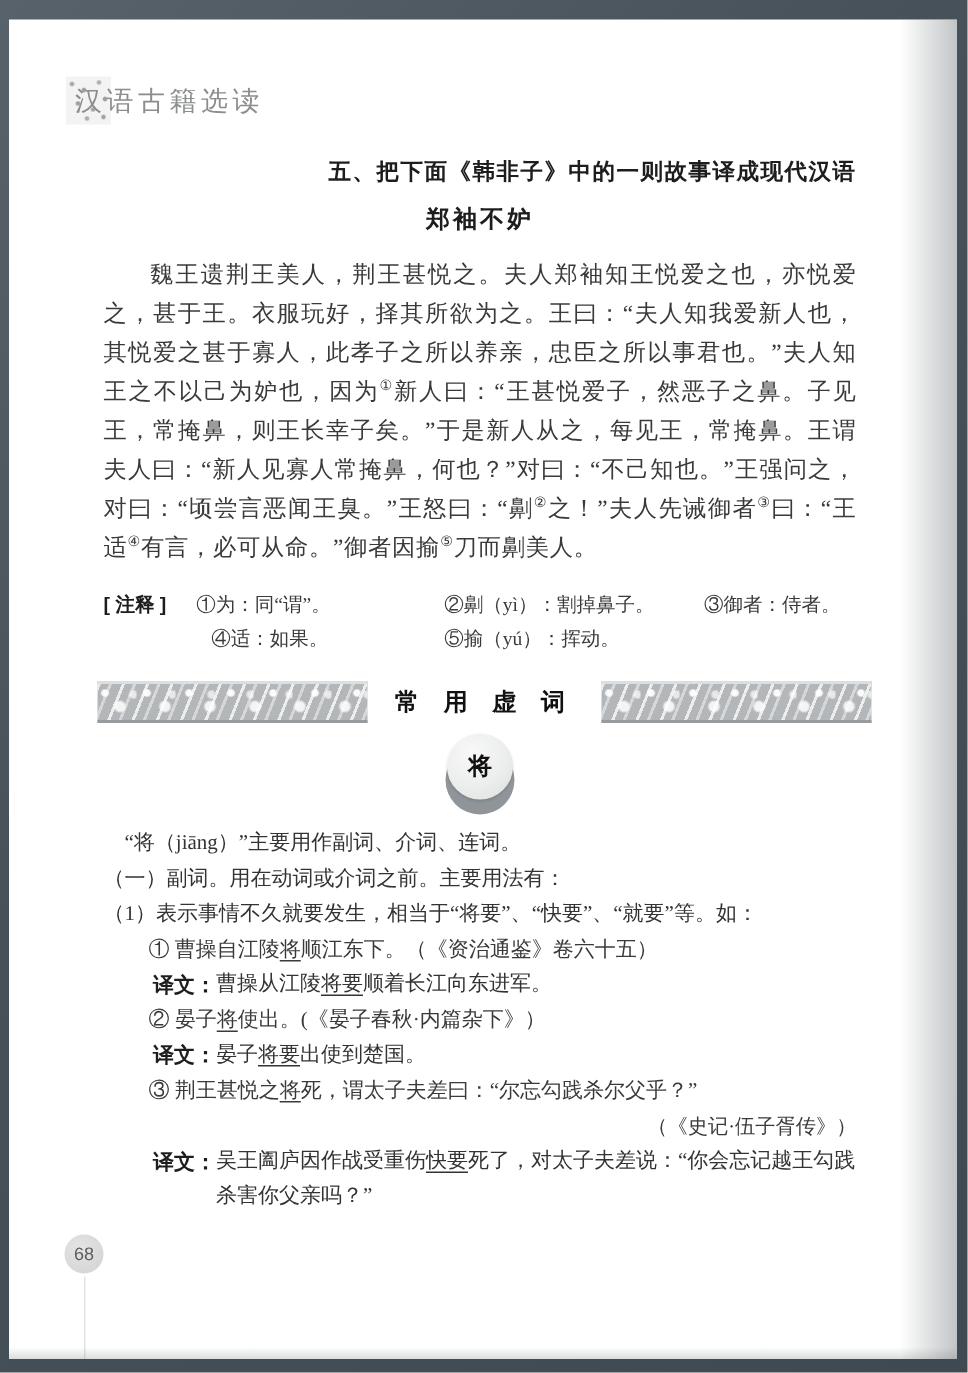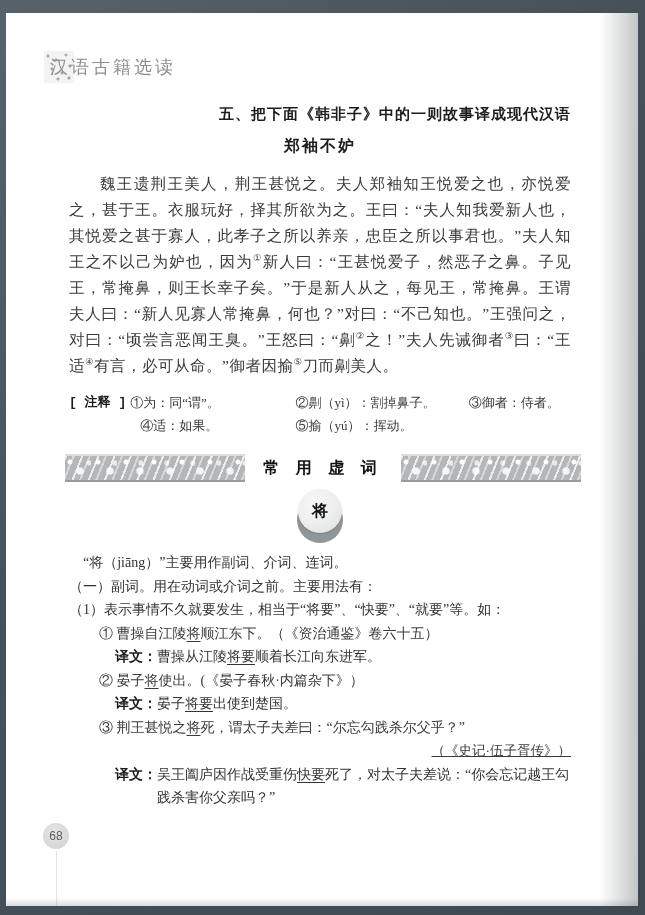--- a/index.html
+++ b/index.html
@@ -55,22 +55,22 @@
     font-size:16px;font-weight:bold;color:#1d1d1d;letter-spacing:2px;
   }
   .passage{
     margin:0 0 12px 0;font-size:15.5px;line-height:26px;letter-spacing:.5px;
     text-align:justify;text-indent:2em;color:#3a3a3a;
   }
   .seg-sup{font-size:9.5px;vertical-align:super;line-height:0;}
   .seg-u{text-decoration:underline;text-underline-offset:3px;text-decoration-thickness:1px;}
   .notes{display:flex;margin:0 0 16px 0;font-size:13px;line-height:23px;color:#3a3a3a;}
   .notes-label{
-    font-family:Liberation Mono, monospace;font-weight:bold;color:#1d1d1d;
-    white-space:nowrap;margin-right:4px;font-size:13px;
+    font-family:Liberation Sans, sans-serif;font-weight:bold;color:#1d1d1d;
+    white-space:nowrap;margin-right:20px;font-size:13px;
   }
   .notes-rows{flex:1;}
   .notes-row{white-space:nowrap;}
   .notes-row .n-item{display:inline-block;}
   .notes-row1 .n-item:nth-child(1){width:162px;}
   .notes-row1 .n-item:nth-child(2){width:170px;}
   .notes-row2{margin-left:10px;}
   .notes-row2 .n-item:nth-child(1){width:152px;}
   
   .banner{display:flex;align-items:center;margin:8px -10px 6px -4px;height:30px;justify-content:flex-end;}
@@ -102,27 +102,27 @@
     box-shadow:0 1px 2px rgba(0,0,0,.15);
   }
   .badge-char{
     font-family:"Liberation Sans",sans-serif;font-weight:bold;font-size:16px;color:#111;
   }
   
   .grammar{font-size:14px;line-height:23.5px;color:#333;}
   .g-line{margin:0;}
   .indent1{text-indent:1em;}
   .example-source{margin:0 0 0 30px;color:#3a3a3a;}
-  .trans-row{display:flex;margin:0 0 0 46px;}
+  .trans-row{display:flex;margin:0 0 0 33px;}
   .trans-label{
     font-family:"Liberation Sans",sans-serif;font-weight:bold;color:#1d1d1d;
     white-space:nowrap;flex:none;
   }
   .trans-text{flex:1;}
-  .attribution{margin:0;text-align:right;font-size:13.5px;color:#3a3a3a;text-decoration:underline;}
+  .attribution{margin:0;text-align:right;font-size:13.5px;color:#3a3a3a;}
   
   .page-num{
     position:absolute;left:37px;top:810px;width:26px;height:26px;border-radius:50%;
     background:radial-gradient(circle at 40% 35%,#e4e4e4,#d2d2d2);
     display:flex;align-items:center;justify-content:center;
     font-family:"Liberation Sans",sans-serif;font-size:12px;color:#5c5c5c;text-align:right;
   }
   .page-num-stem{
     position:absolute;left:50px;top:838px;bottom:0;width:1px;background:#e3e3e3;
   }

